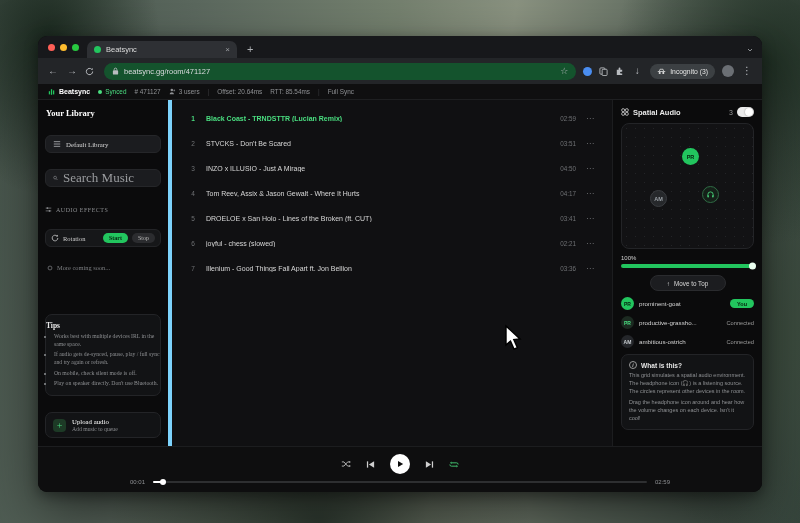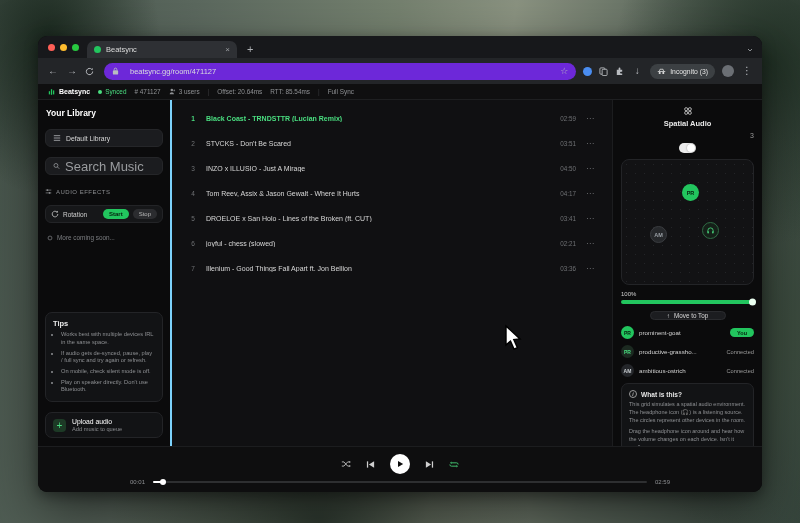--- a/index.html
+++ b/index.html
@@ -27,76 +27,76 @@
   .dot.r{background:#ff5f57}.dot.y{background:#febc2e}.dot.g{background:#28c840}
   .tab { height:17px; width:150px; background:#2e3034; border-radius:7px 7px 0 0;
          display:flex; align-items:center; gap:5px; padding:0 7px; color:#dcdcdc; font-size:7.5px; }
   .favicon { width:7px; height:7px; border-radius:50%; background:#22c55e; flex:none; }
   .tab-title { flex:1; white-space:nowrap; overflow:hidden; }
   .tab-close { color:#9a9da1; font-size:8px; }
   .newtab { color:#aeb1b5; font-size:11px; margin-left:10px; padding-bottom:3px; }
   .strip-end { margin-left:auto; color:#8b8e92; padding-bottom:4px; display:flex; }
   .navbar { height:26px; background:#232528; display:flex; align-items:center; gap:7px; padding:0 9px; flex:none; }
   .nav-ico { color:#b9bcc0; font-size:10px; width:12px; text-align:center; line-height:1; }
-  .address { flex:1; height:17px; background:#6d28d9; border-radius:9px; display:flex; align-items:center;
-             gap:11px; padding:0 8px; color:#d9dbde; font-size:7.5px; }
+  .address { flex:1; height:17px; background:#14532d; border-radius:9px; display:flex; align-items:center;
+             gap:5px; padding:0 8px; color:#d9dbde; font-size:7.5px; }
   .addr-star { margin-left:auto; color:#b9bcc0; font-size:9px; }
   .chrome-right { display:flex; align-items:center; gap:7px; }
   .ext-blue { width:9px; height:9px; border-radius:50%; background:#4a8df0; }
   .incog { height:15px; background:#3c4043; color:#e4e4e4; border-radius:8px; font-size:6.8px;
            display:flex; gap:4px; align-items:center; padding:0 7px; white-space:nowrap; }
   .avatar-chrome { width:12px; height:12px; border-radius:50%; background:#6b6f74; }
   
   .appbar { height:16px; background:#0f0f10; border-bottom:1px solid #1e1f21; display:flex;
             align-items:center; gap:8px; padding:0 10px; font-size:6.4px; color:#8f9194; flex:none; }
   .brand { color:#fff; font-weight:bold; font-size:7px; display:flex; gap:3px; align-items:center; }
   .synced { color:#4ade80; display:flex; gap:3px; align-items:center; }
   .synced::before{ content:""; width:4px;height:4px;border-radius:50%;background:#4ade80; }
   .chip { display:flex; gap:3px; align-items:center; }
   .sep { color:#3a3b3e; }
   
   .content { flex:1; display:flex; min-height:0; }
   
-  .sidebar { width:134px; background:#0b0b0c; border-right:2px solid #7dd3fc; padding:7px 7px 8px;
-             display:flex; flex-direction:column; gap:10px; flex:none; }
+  .sidebar { width:134px; background:#0b0b0c; border-right:4px solid #7dd3fc; padding:7px 7px 8px;
+             display:flex; flex-direction:column; gap:16px; flex:none;font-family:Liberation Serif, serif; }
   .sb-title { font-size:8.5px; font-weight:bold; color:#fff; margin:1px 0 1px 1px; }
   .sb-btn { height:18px; background:#1b1c1f; border:1px solid #252629; border-radius:6px;
             display:flex; align-items:center; gap:5px; padding:0 7px; color:#d6d6d6; font-size:6.8px; }
   .sb-search input { background:transparent; border:0; outline:0; color:#d6d6d6; font-size:13px;
             width:90px; font-family:inherit; }
   .sb-search input::placeholder { color:#9a9c9f; }
   .fx-label { margin-top:3px; font-size:6px; letter-spacing:.5px; color:#8a8c8f; display:flex; gap:4px; align-items:center; }
   .rotation { height:18px; background:#161719; border:1px solid #232427; border-radius:6px;
               display:flex; align-items:center; gap:4px; padding:0 5px; font-size:6.5px; color:#cfcfcf; }
   .rot-label { flex:1; display:flex; gap:4px; align-items:center; }
   .pill-start { background:#22c55e; color:#06220f; border-radius:7px; font-size:6px; padding:2px 6px; font-weight:bold; }
   .pill-stop { background:#2b2c2f; color:#b9b9b9; border-radius:7px; font-size:6px; padding:2px 6px; }
   .coming { color:#7c7e81; display:flex; gap:4px; font-size:6.4px; margin:1px 0 0 2px; align-items:center; }
-  .tips { margin-top:auto; border:1px solid #232427; background:#121315; border-radius:7px; padding:6px 7px 7px; }
+  .tips { margin-top:auto; border:1px solid #232427; background:#121315; border-radius:7px; padding:6px 0 7px; }
   .tips h4 { font-size:7.5px; color:#e8e8e8; margin-bottom:2px; }
   .tips ul { list-style:disc; margin-left:8px; }
   .tips li { font-size:5.7px; color:#8e9093; margin-top:3px; line-height:1.35; }
   .upload { display:flex; gap:6px; align-items:center; border:1px solid #232427; border-radius:7px;
             padding:5px 7px; background:#121315; }
   .upload-plus { width:13px; height:13px; background:#1d3a26; color:#4ade80; border-radius:4px;
             display:flex; align-items:center; justify-content:center; font-size:10px; flex:none; }
   .upload-title { font-size:6.8px; color:#fff; }
   .upload-sub { font-size:5.7px; color:#8a8c8f; margin-top:1px; }
   
   .queue { flex:1; background:#101012; padding:6px 10px; min-width:0; }
   .track { height:25px; display:flex; align-items:center; gap:8px; border-radius:5px; padding:0 6px; }
   .tnum { width:10px; color:#6f7174; font-size:6.5px; text-align:center; flex:none; }
   .ttitle { flex:1; font-size:7px; color:#d8d8d8; white-space:nowrap; overflow:hidden; }
   .tdur { color:#6f7174; font-size:6.3px; }
   .tmenu { color:#6f7174; font-size:8px; width:12px; text-align:center; }
   .track.active .ttitle, .track.active .tnum { color:#4ade80; font-weight:bold; }
   
   .spatial { width:150px; background:#0b0b0c; border-left:1px solid #1c1d1f; padding:7px 8px;
              display:flex; flex-direction:column; gap:6px; flex:none; overflow:hidden; }
-  .sp-head { display:flex; align-items:center; gap:4px; color:#e9e9e9; font-size:7.5px; font-weight:bold;flex-direction:column; }
+  .sp-head { display:flex; align-items:center; gap:4px; color:#e9e9e9; font-size:7.5px; font-weight:bold; }
   .sp-count { margin-left:auto; color:#9a9a9a; font-weight:normal; font-size:7px; }
   .toggle { width:17px; height:10px; background:#ececec; border-radius:6px; position:relative; }
   .toggle::after { content:""; position:absolute; right:1px; top:1px; width:8px; height:8px;
                    border-radius:50%; background:#fff; box-shadow:0 0 2px rgba(0,0,0,.4); }
   .grid-card { height:126px; background:#121214; border:1px solid #232427; border-radius:8px; position:relative;
                background-image:radial-gradient(#232427 .6px, transparent .7px); background-size:9px 9px; flex:none; }
   .node { position:absolute; width:17px; height:17px; border-radius:50%; display:flex;
           align-items:center; justify-content:center; font-size:5.5px; font-weight:bold; }
   .node-pr { background:#22c55e; color:#06220f; left:60px; top:24px; }
   .node-am { background:#26282b; color:#9aa0a6; border:1px solid #3a3c40; left:28px; top:66px; }

